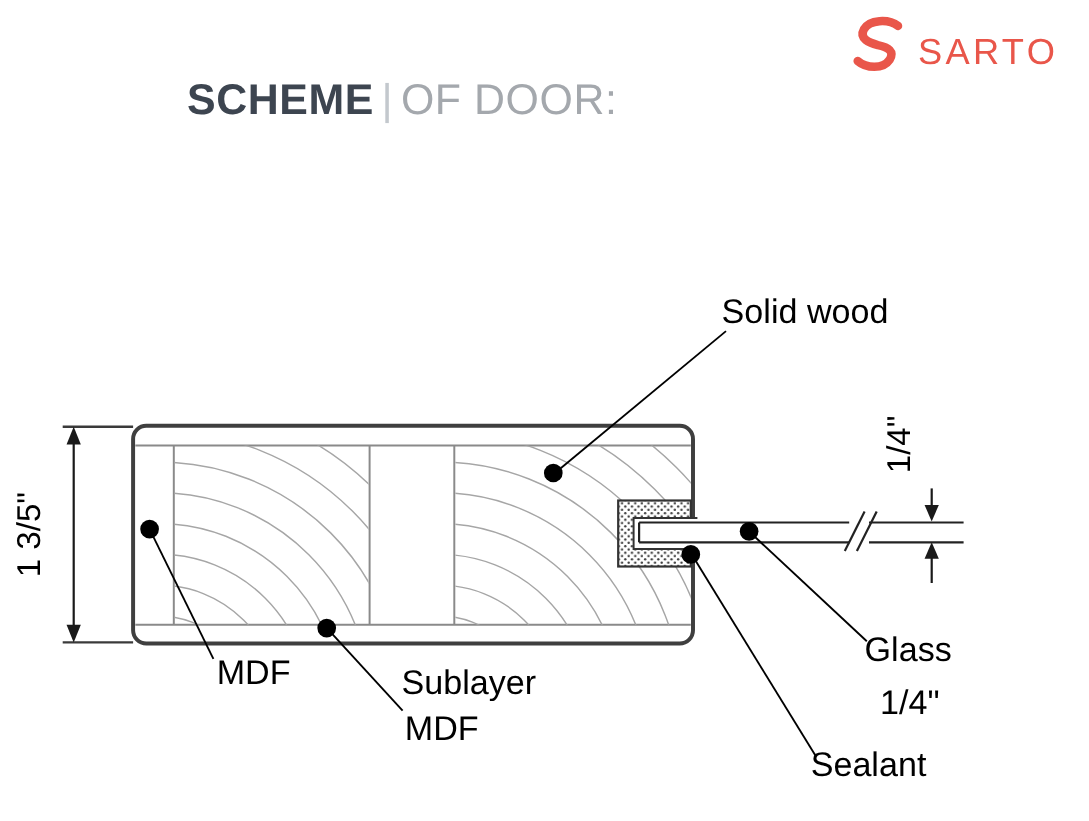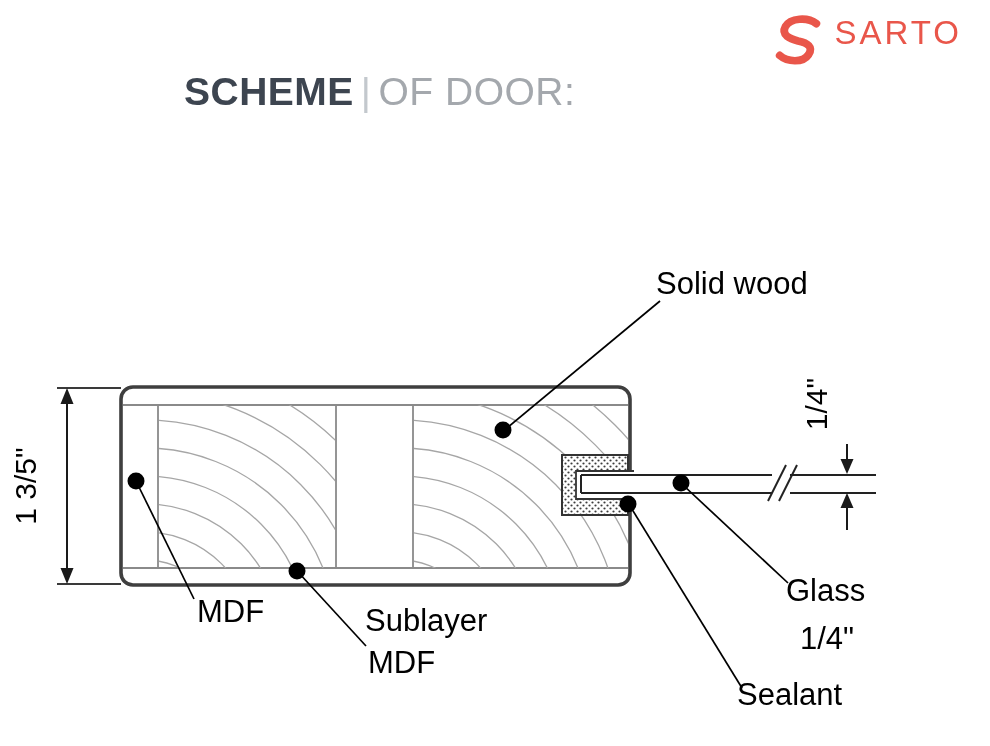--- a/index.html
+++ b/index.html
@@ -4,30 +4,30 @@
 <style>
   html, body { margin: 0; padding: 0; }
   body {
     width: 990px; height: 746px;
     background: #ffffff;
     position: relative;
     overflow: hidden;
     font-family: "Liberation Sans", sans-serif;
   }
   .header-title {
-    position: absolute; left: 184px; top: 72px;
+    position: absolute; left: 170px; top: 72px;
     font-size: 39px; line-height: 1; letter-spacing: 0.5px;
     white-space: nowrap;
   }
   .t-main { color: #3d4550; font-weight: 700; }
   .t-sep  { color: #c3c8cd; font-weight: 300; margin: 0 7px; }
   .t-sub  { color: #a4a8ad; font-weight: 400; }
   .logo {
     position: absolute; top: 14px; right: 28px;
-    display: flex; align-items: flex-start; gap: 8px;
+    display: flex; align-items: flex-end; gap: 8px;
   }
   .logo-text {
     font-size: 33px; color: #e9564a; letter-spacing: 3px; font-weight: 400;
   }
   svg.diagram { position: absolute; left: 0; top: 0; }
   svg text {
     font-family: "Liberation Sans", sans-serif;
     fill: #000;
   }
   .lbl { font-size: 31px; }

